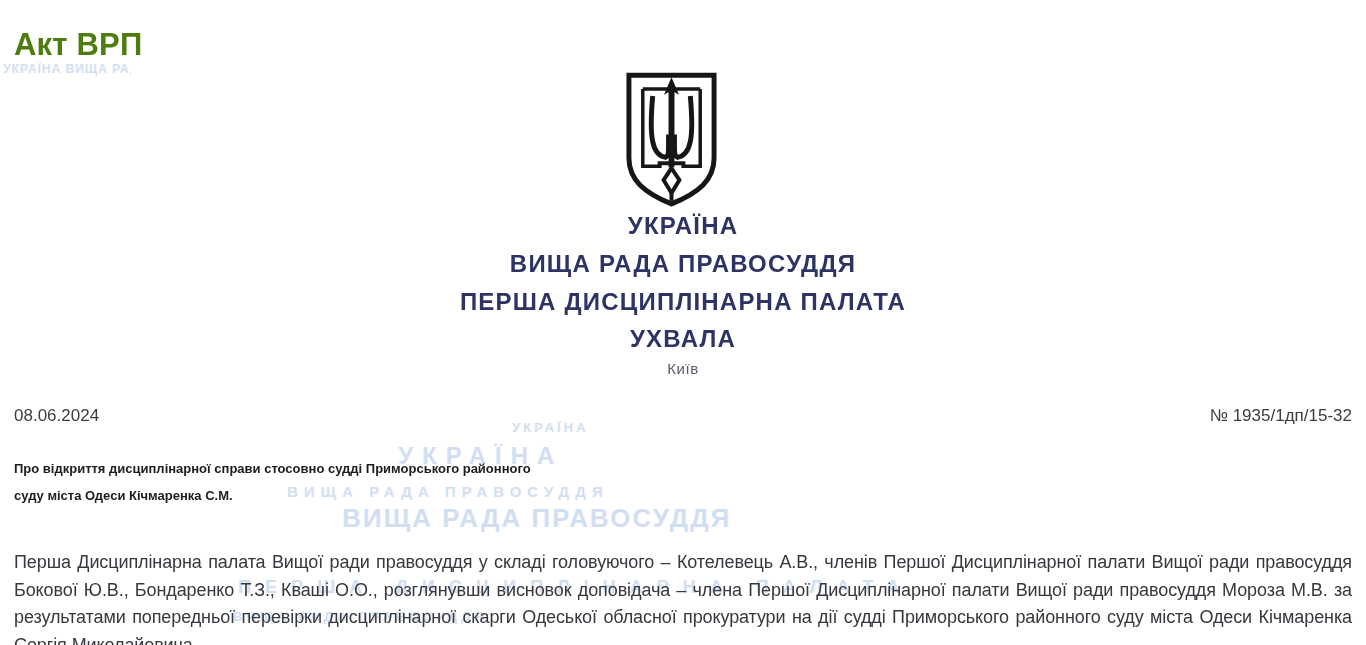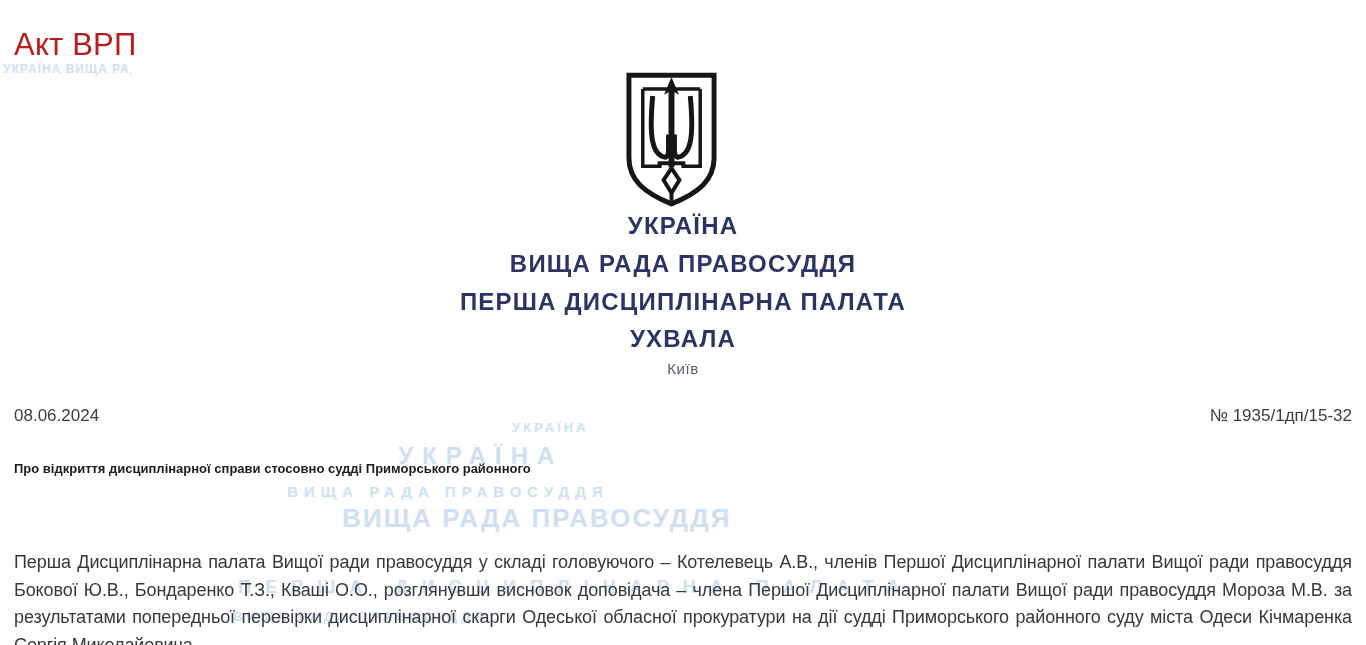--- a/index.html
+++ b/index.html
@@ -10,22 +10,22 @@
     background: #ffffff;
     overflow: hidden;
     font-family: "Liberation Sans", sans-serif;
     color: #37383d;
   }
   .page-title {
     position: absolute;
     left: 14px;
     top: 6px;
     font-size: 31px;
-    font-weight: 400;
-    color: #b91c1c;
+    font-weight: 700;
+    color: #4d7c0f;
     letter-spacing: 0.2px;
   }
   
   .ghost {
     position: absolute;
     color: rgba(140, 195, 228, 0.38);
     text-shadow: 1px 0 0 rgba(235, 190, 235, 0.25);
     white-space: nowrap;
     font-weight: 700;
     pointer-events: none;
@@ -142,17 +142,18 @@
   <div class="doc-header h-city">Київ</div>
   <div class="doc-header h-acttype">УХВАЛА</div>
 
   <div class="meta-row">
     <span>08.06.2024</span>
     <span>№ 1935/1дп/15-32</span>
   </div>
 
   <div class="subject">
     <span>Про відкриття дисциплінарної справи стосовно судді Приморського районного</span>
+    <span>суду міста Одеси Кічмаренка С.М.</span>
   </div>
 
   <p class="body-paragraph">Перша Дисциплінарна палата Вищої ради правосуддя у складі головуючого – Котелевець А.В., членів Першої Дисциплінарної палати Вищої ради правосуддя Бокової Ю.В., Бондаренко Т.З., Кваші О.О., розглянувши висновок доповідача – члена Першої Дисциплінарної палати Вищої ради правосуддя Мороза М.В. за результатами попередньої перевірки дисциплінарної скарги Одеської обласної прокуратури на дії судді Приморського районного суду міста Одеси Кічмаренка Сергія Миколайовича,</p>
 
 </div>
 
 </body></html>

